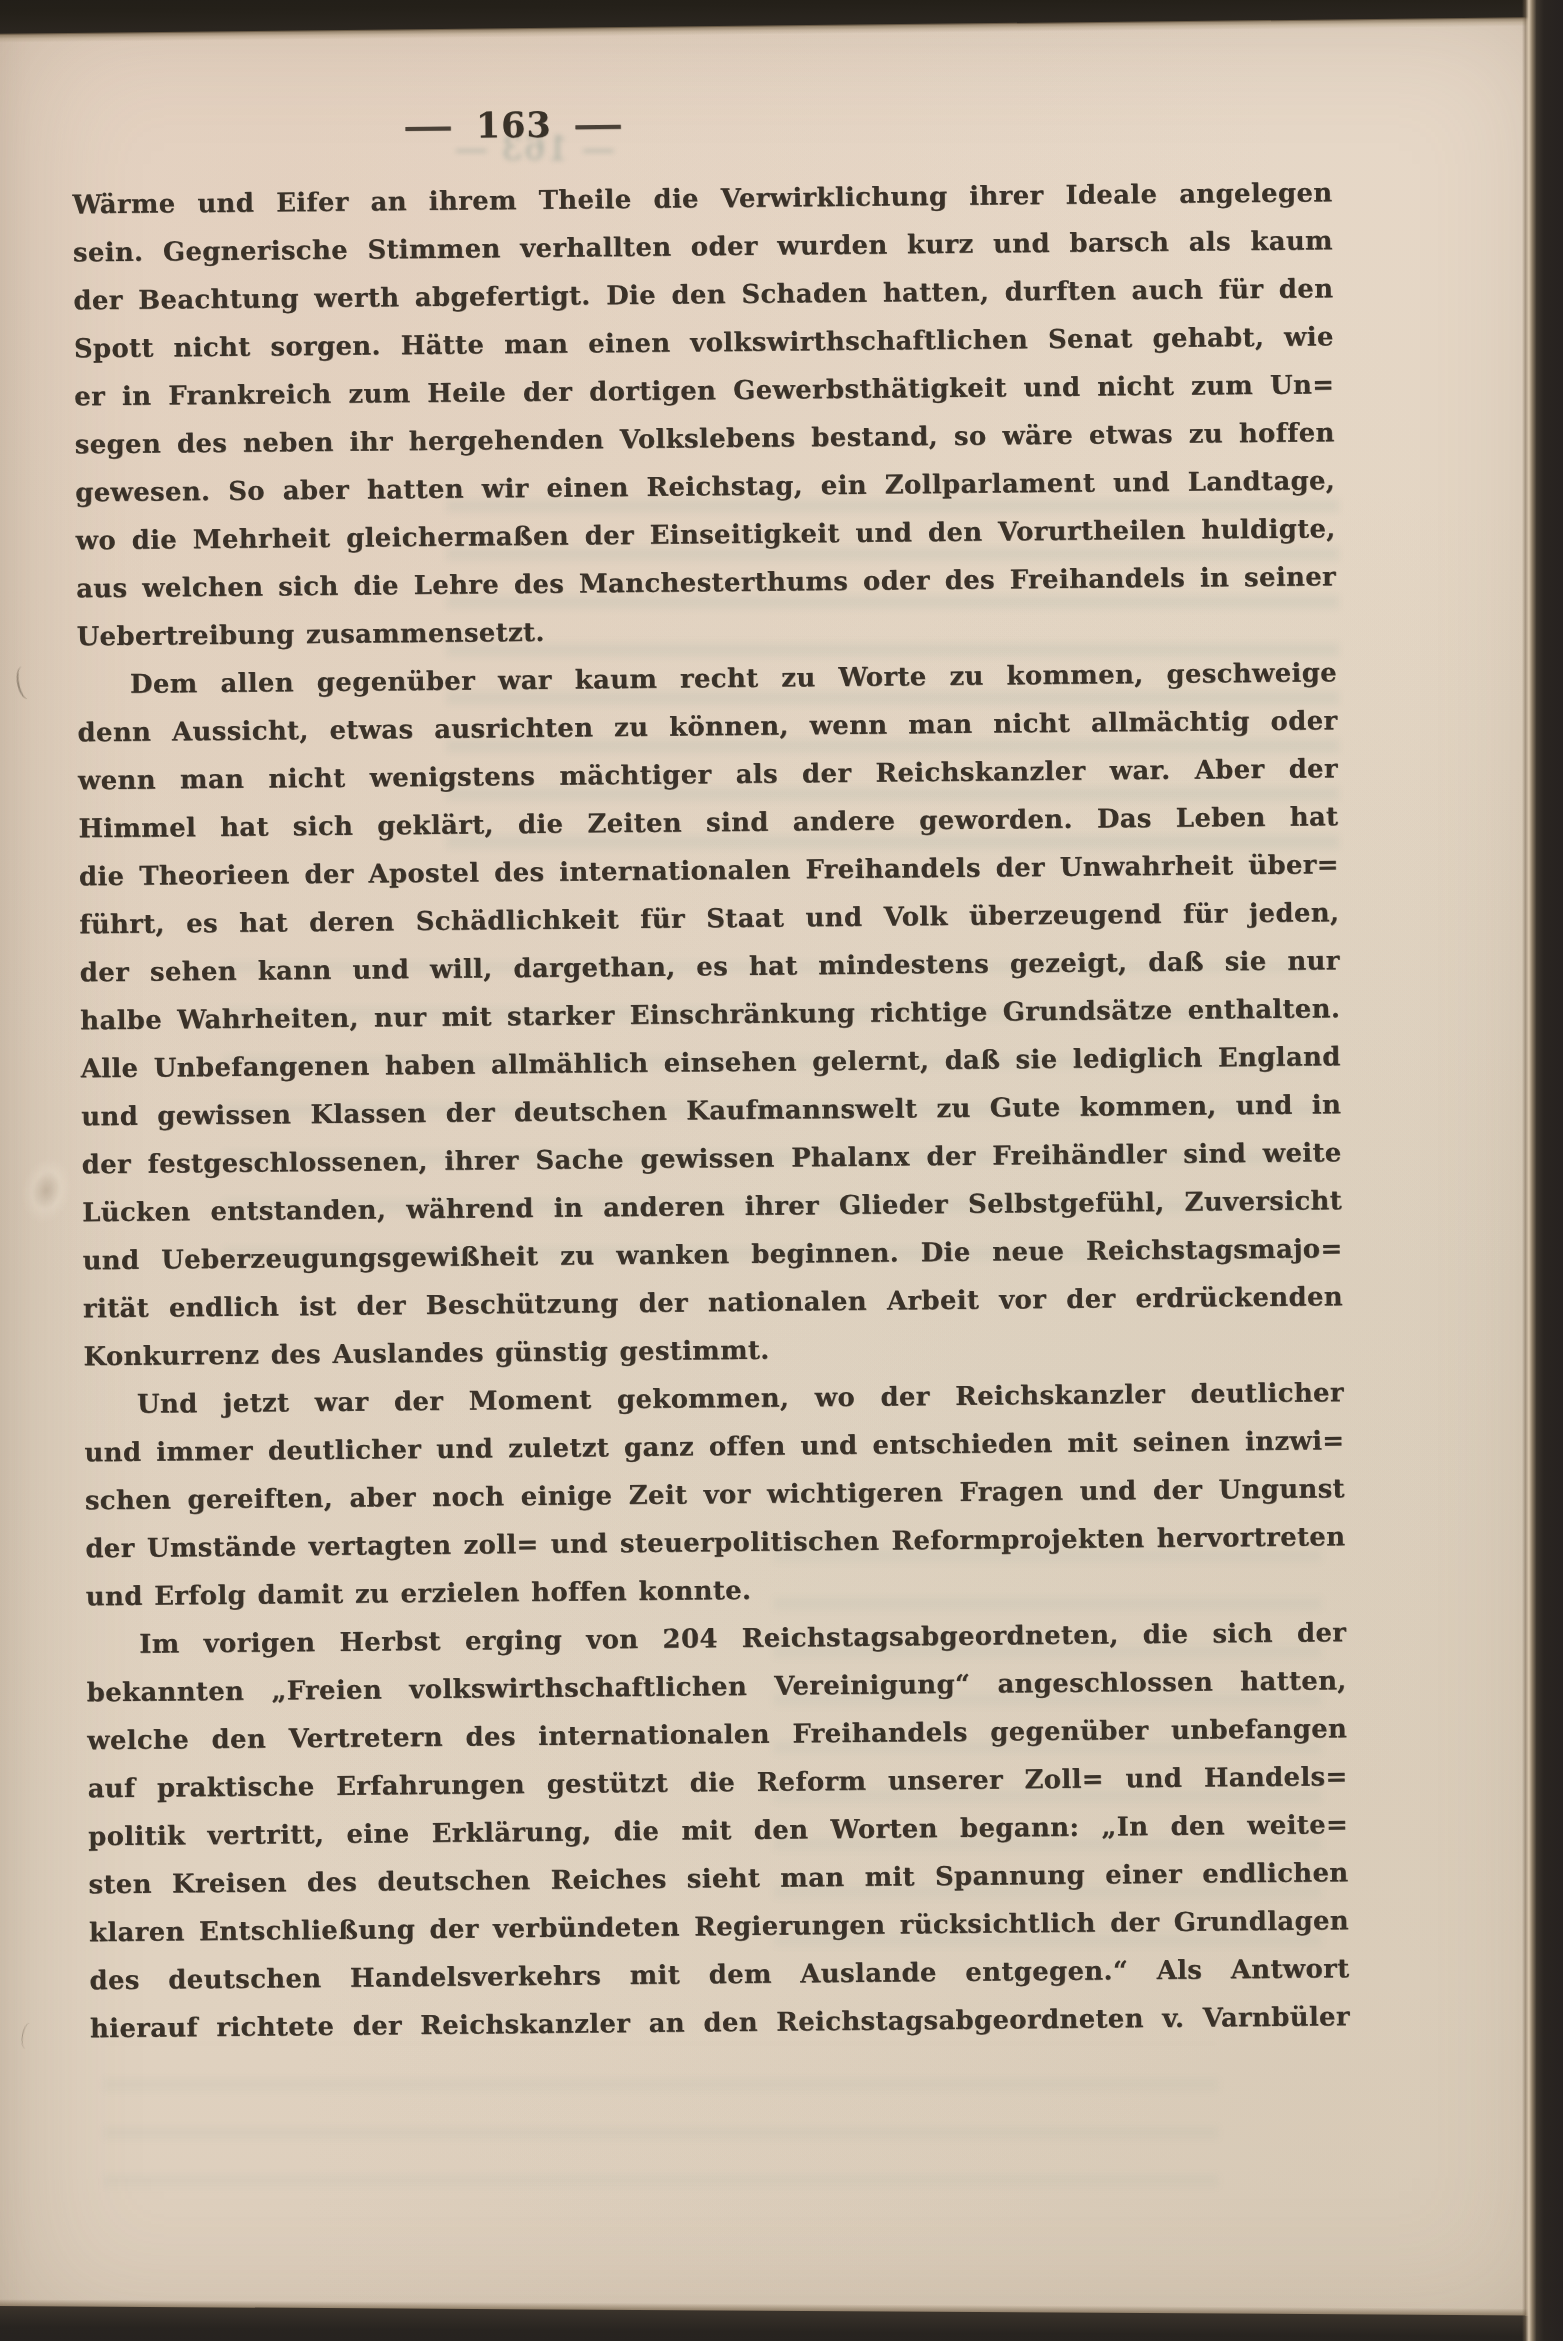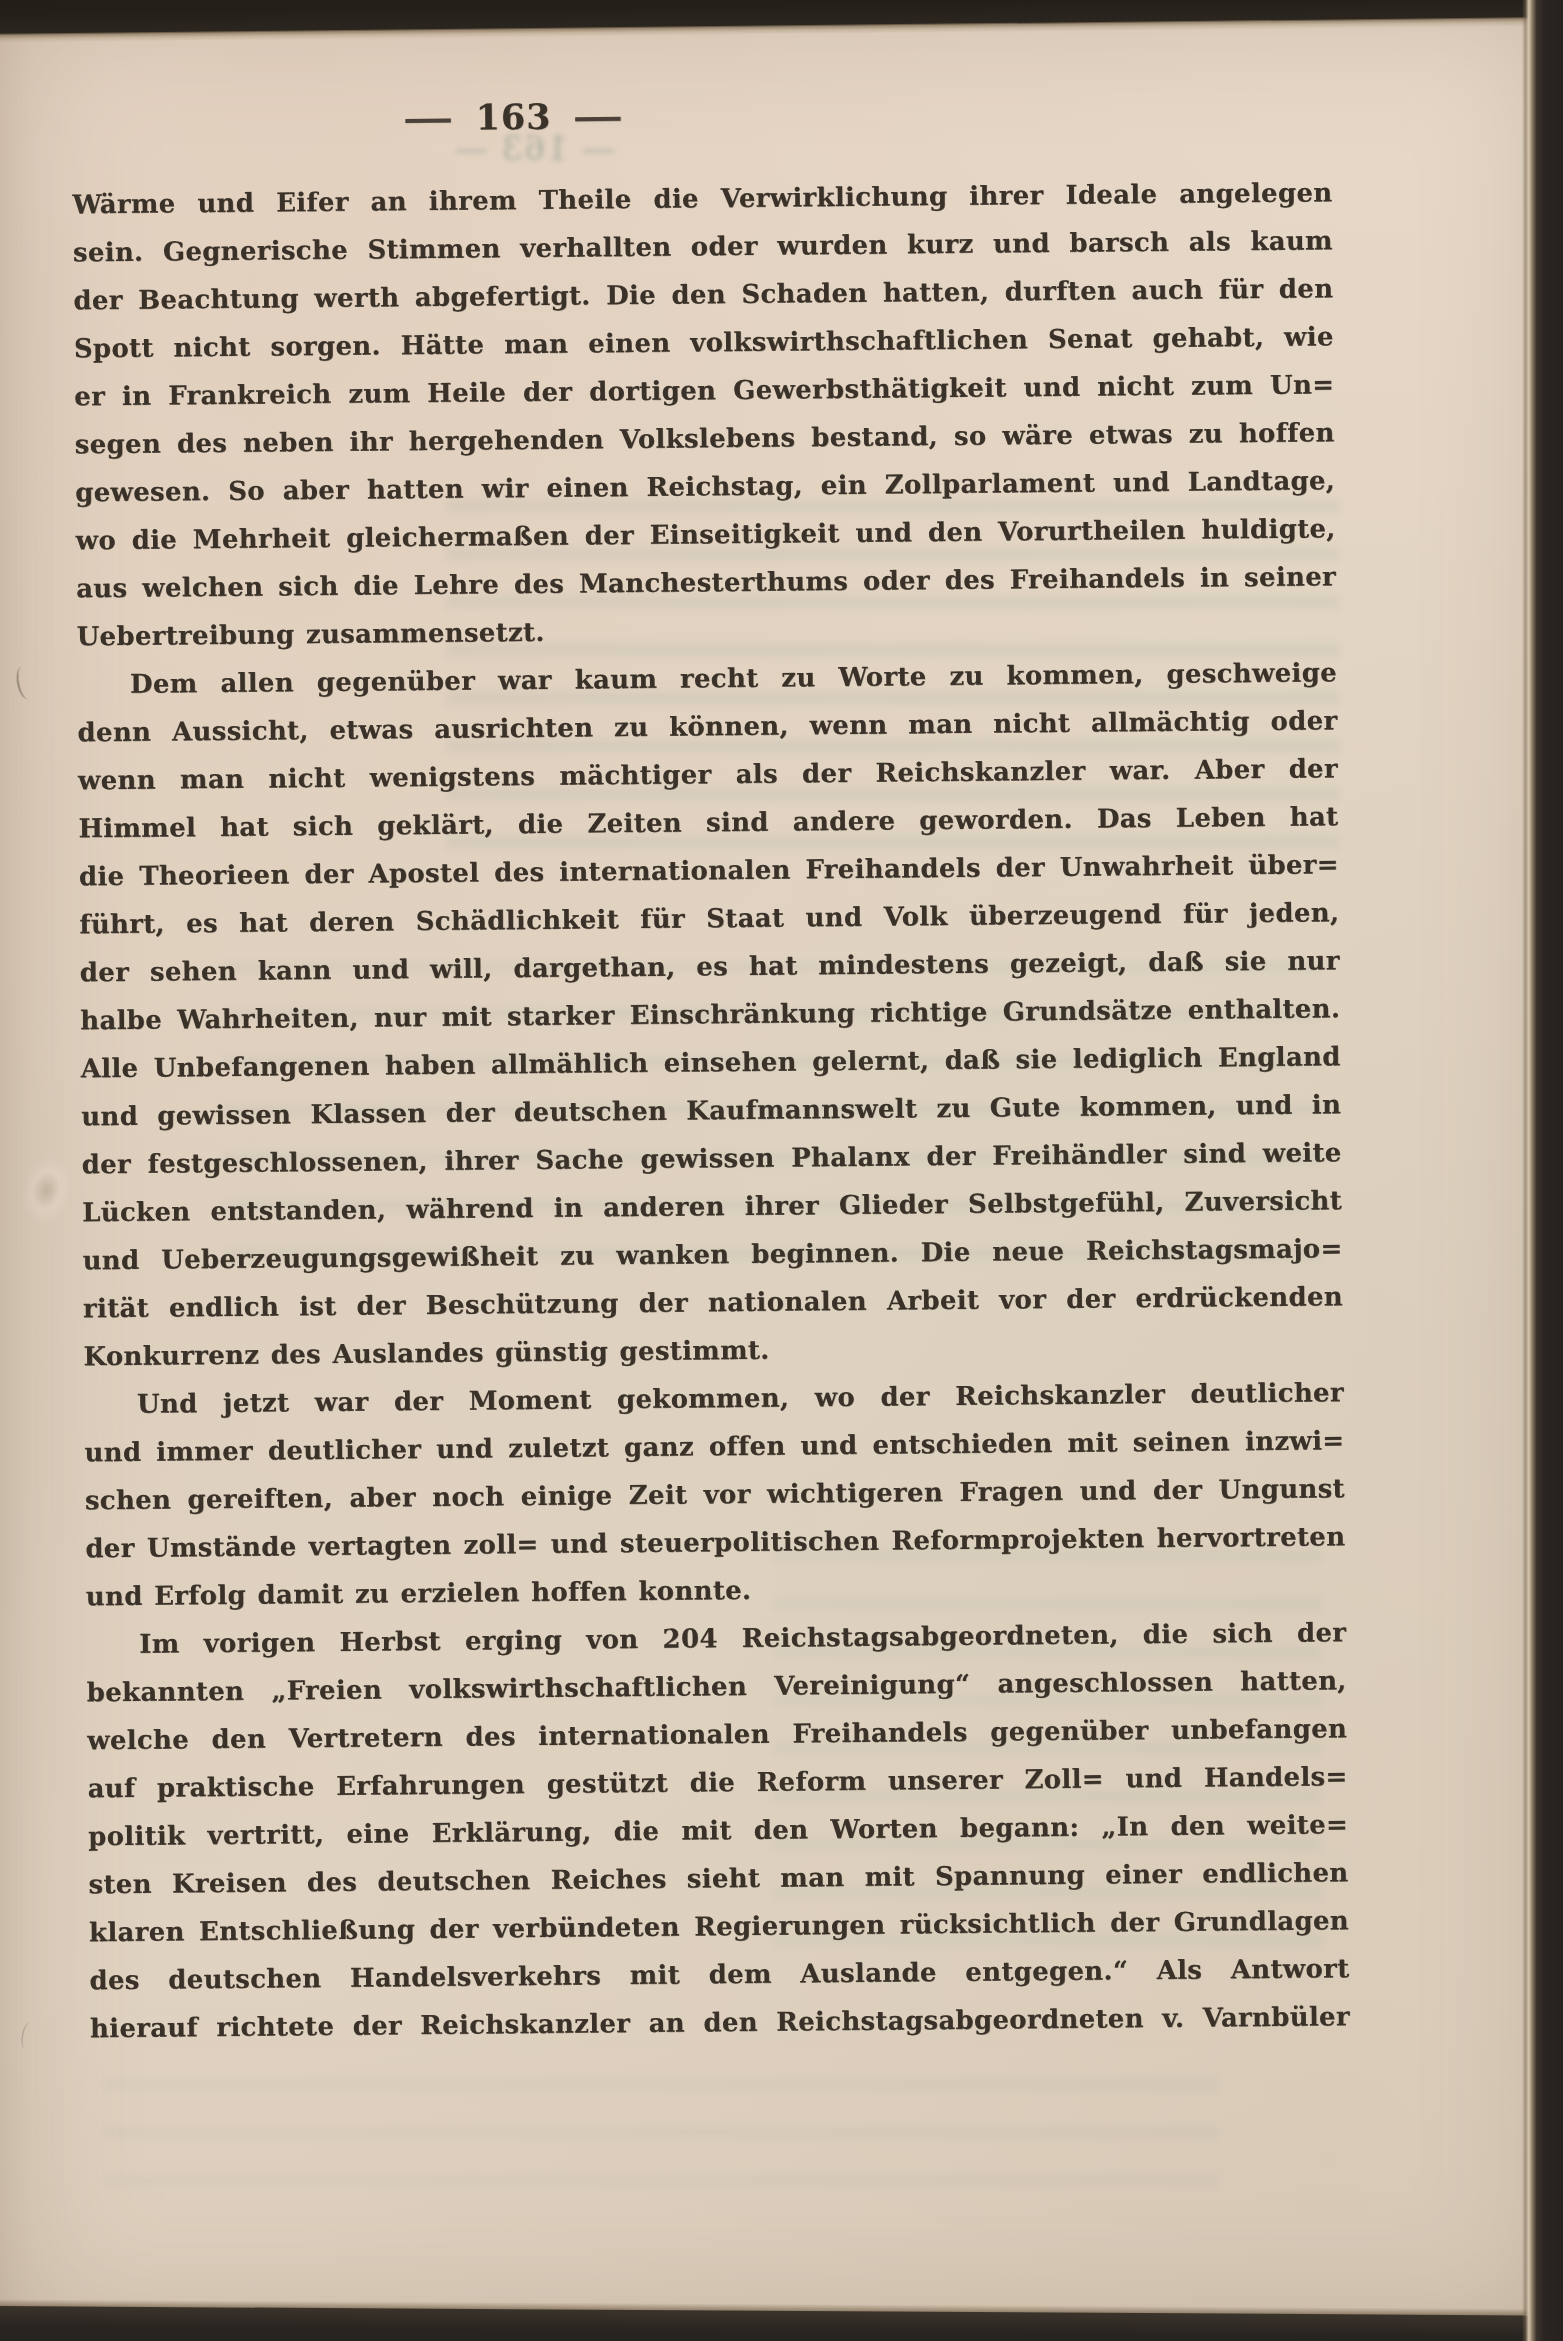--- a/index.html
+++ b/index.html
@@ -86,21 +86,21 @@
     position:absolute;left:0;top:0;width:1563px;height:2342px;z-index:3;
     transform:rotate(-0.55deg);transform-origin:429px 1202px;
     color:rgba(52,44,36,0.93);
   }
   .page-header{
     position:absolute;left:378px;top:93px;width:292px;text-align:center;
     font-size:35px;font-weight:bold;letter-spacing:0.9px;white-space:nowrap;
     text-shadow:0.4px 0.4px 0.7px rgba(52,44,36,0.45);
   }
   .page-header .dash{display:inline-block;transform:scaleX(1.45);opacity:.9;}
-  .page-header .num{display:inline-block;margin:4px 29px;}
+  .page-header .num{display:inline-block;margin:12px 29px;}
   .text-block{
     position:absolute;left:82px;top:177px;width:1260px;
     font-size:26px;font-weight:bold;letter-spacing:0.3px;word-spacing:2.1px;
     text-shadow:0.4px 0.4px 0.6px rgba(52,44,36,0.5);
   }
   .line{
     height:48px;line-height:48px;overflow:visible;
     text-align:justify;text-align-last:justify;text-justify:inter-word;
   }
   .line.para-end{text-align-last:left;}

